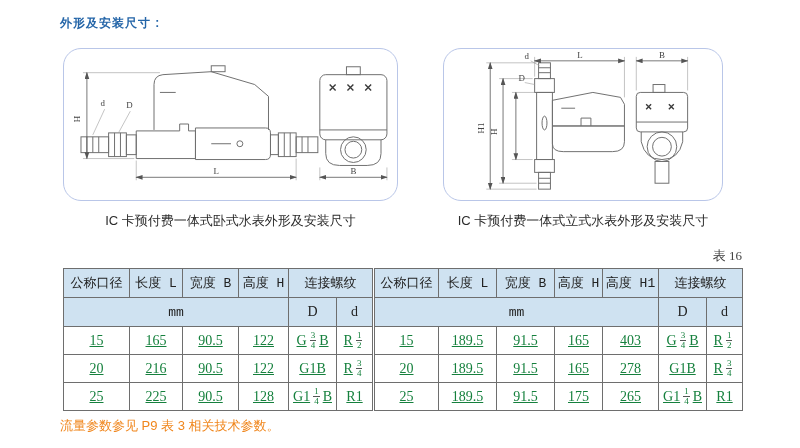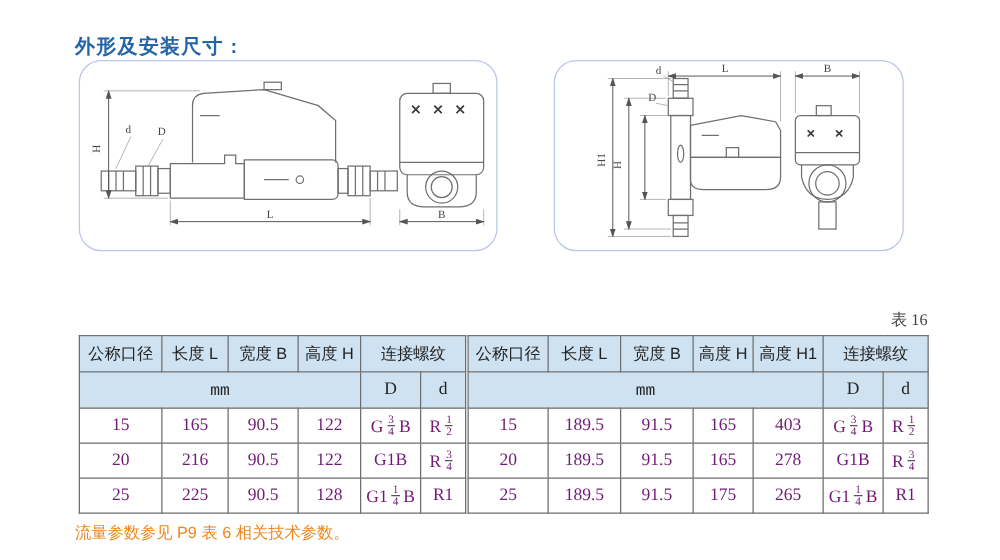--- a/index.html
+++ b/index.html
@@ -3,21 +3,21 @@
 <meta charset="utf-8">
 <style>
   * { margin:0; padding:0; box-sizing:border-box; }
   html,body { background:#fff; }
   .page {
     position:relative; width:800px; height:448px; background:#ffffff;
     font-family:"Liberation Sans", sans-serif; overflow:hidden;
   }
   .title {
     position:absolute; left:60px; top:15px;
-    font-size:16px; font-weight:bold; color:#2465a8; letter-spacing:1px;margin-top:12px;
+    font-size:12px; font-weight:bold; color:#2465a8; letter-spacing:1px;
   }
   .panel {
     position:absolute; top:48px; height:153px; background:#fff;
     border:1px solid #b9c6e8; border-radius:18px;
   }
   .panel-h { left:63px;  width:335px; }
   .panel-v { left:443px; width:280px; }
   .panel svg { display:block; width:100%; height:100%; }
   .caption {
     position:absolute; top:212px; font-size:13px; color:#2b2b2b; text-align:center;
@@ -30,29 +30,29 @@
   }
   .tag-h { left:63px;  width:300px; }
   .tag-v { left:374px; width:368px; }
   table.dim-table {
     position:absolute; top:268px; border-collapse:collapse; table-layout:fixed;
     text-align:center; color:#333;
   }
   .dim-table-h { left:63px;  width:309px; }
   .dim-table-v { left:374px; width:369px; }
   .dim-table th, .dim-table td {
-    border:1px solid #6e6e6e; padding:0; vertical-align:middle;
+    border:1px solid #6e6e6e; padding:0; vertical-align:middle;font-family:Liberation Mono, monospace;
   }
   .dim-table th {
     background:#cfe2f1; font-weight:normal; font-size:13px; color:#222; height:29px;
   }
   .dim-table th.unit { font-family:Liberation Mono, monospace; height:26px; }
   .dim-table th.sub  { font-family:"Liberation Serif", serif; font-size:14px; }
   .dim-table td {
-    font-family:"Liberation Serif", serif; font-size:14px; height:28px; color:#701a75;
+    font-family:"Liberation Serif", serif; font-size:14px; height:28px; color:#15803d;text-decoration:underline;
   }
   .frac {
     display:inline-block; vertical-align:-3px; margin:0 3px;
     font-size:9px; line-height:1.05; text-align:center;
   }
   .frac .num { display:block; border-bottom:1px solid #555; padding:0 1px; }
   .frac .den { display:block; }
   .note {
     position:absolute; left:60px; top:417px; font-size:13px; color:#f0861c;
   }
@@ -198,20 +198,22 @@
         <line class="ext" x1="68" y1="112" x2="89" y2="112"></line>
         <line class="dim" x1="72" y1="44" x2="72" y2="112" marker-start="url(#av)" marker-end="url(#av)"></line>
         <line class="ext" x1="87" y1="12" x2="96" y2="17"></line>
         <text class="svgtxt" x="83" y="10" text-anchor="middle">d</text>
         <line class="ext" x1="81" y1="34" x2="91" y2="36"></line>
         <text class="svgtxt" x="78" y="32" text-anchor="middle">D</text>
       </g>
     </svg>
   </div>
 
+  <div class="caption caption-h">IC 卡预付费一体式卧式水表外形及安装尺寸</div>
+  <div class="caption caption-v">IC 卡预付费一体式立式水表外形及安装尺寸</div>
 
   <div class="table-tag tag-v">表 16</div>
 
   <table class="dim-table dim-table-h">
     <colgroup>
         <col style="width:66px">
         <col style="width:53px">
         <col style="width:56px">
         <col style="width:50px">
         <col style="width:48px">
@@ -304,15 +306,15 @@
       <td>189.5</td>
       <td>91.5</td>
       <td>175</td>
       <td>265</td>
       <td><span>G1</span><span class="frac"><span class="num">1</span><span class="den">4</span></span><span>B</span></td>
       <td><span>R1</span><span></span></td>
     </tr>
   </tbody>
     </table>
 
-  <div class="note">流量参数参见 P9 表 6 相关技术参数。</div>
+  <div class="note">流量参数参见 P9 表 3 相关技术参数。</div>
 
 </div>
 
 </body></html>

